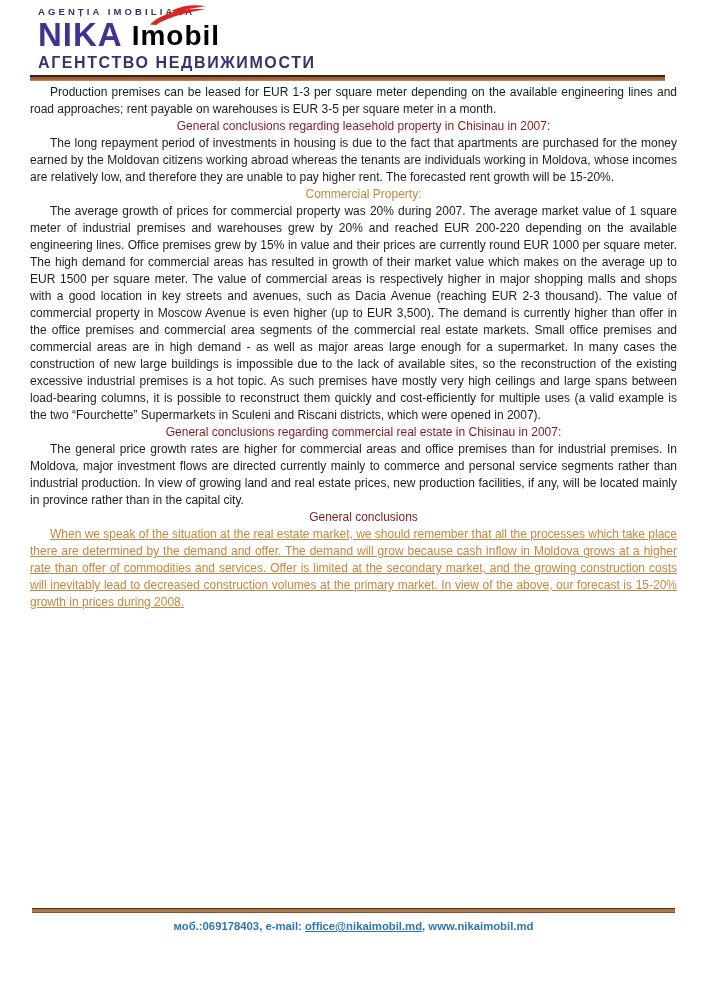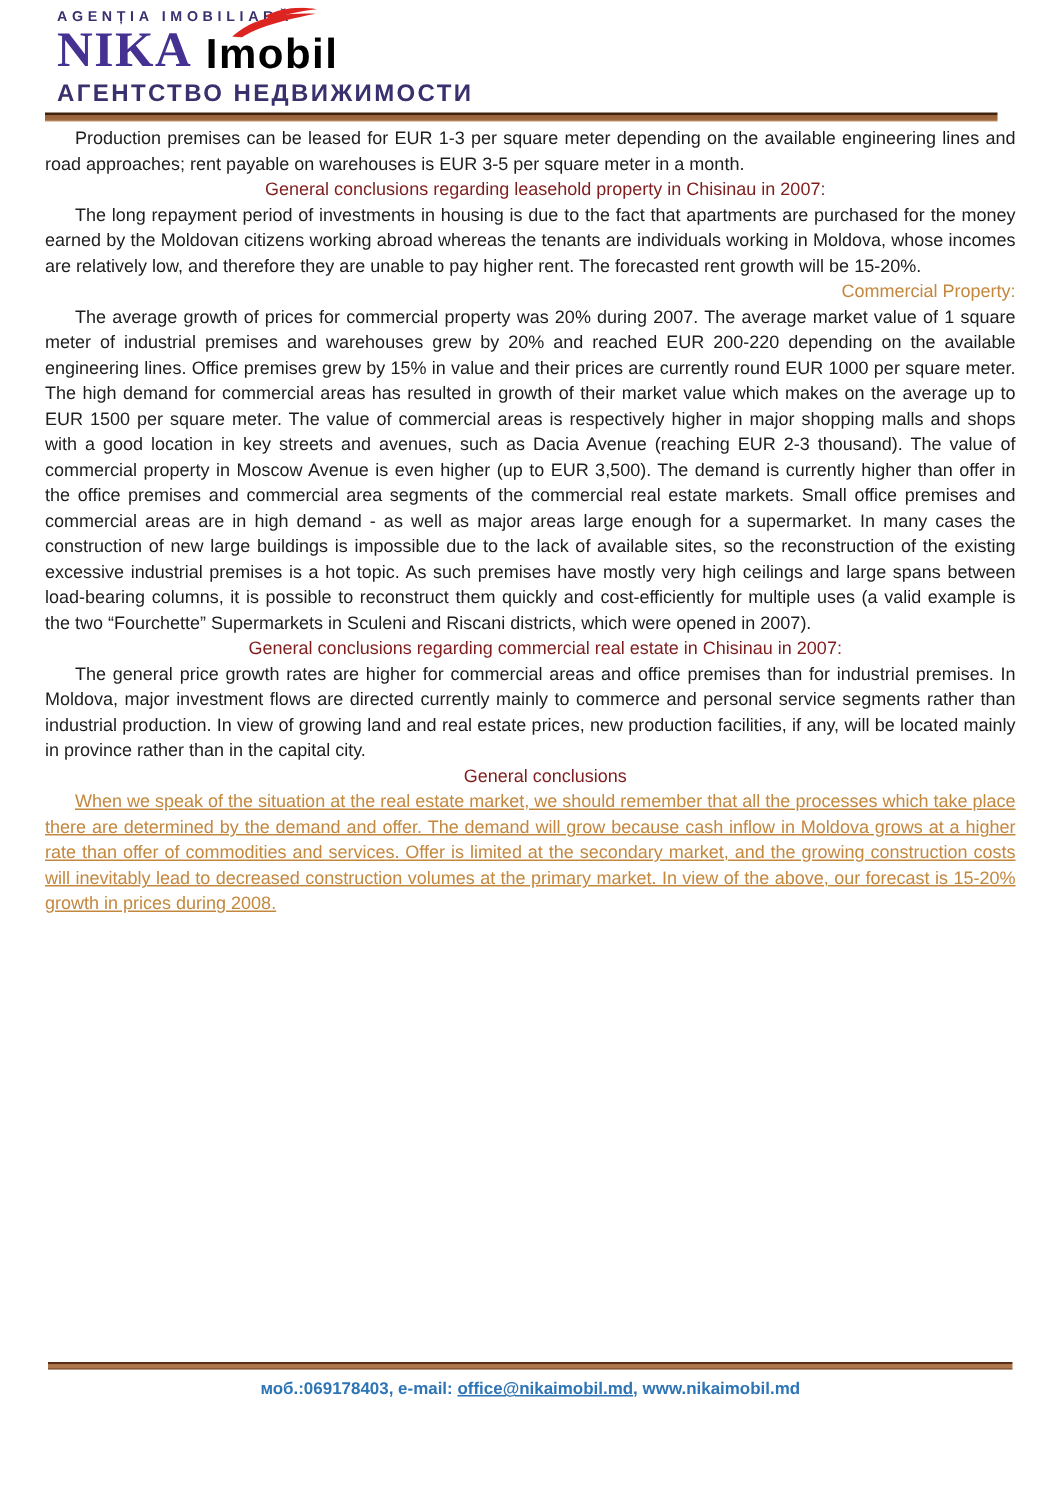--- a/index.html
+++ b/index.html
@@ -13,21 +13,21 @@
   }
   
   .header{position:absolute;top:6px;left:30px;right:30px;}
   .logo{width:190px;margin-left:8px;}
   .logo-top{
     font-size:9.5px;font-weight:bold;letter-spacing:3.1px;
     color:#39316E;white-space:nowrap;
   }
   .brand-row{display:flex;align-items:flex-end;margin-top:1px;line-height:1;}
   .brand-nika{
-    font-family:Liberation Serif, serif;
+    font-family:Liberation Sans, sans-serif;
     font-size:33px;font-weight:bold;color:#453191;letter-spacing:1px;
   }
   .imobil-wrap{position:relative;margin-left:9px;padding-bottom:1px;}
   .brand-imobil{font-size:28px;color:#000000;letter-spacing:1px;font-weight:700;}
   .swoosh{position:absolute;left:4px;top:-17px;width:84px;height:20px;}
   .logo-bottom{
     margin-top:3px;
     font-size:16px;font-weight:bold;letter-spacing:1.6px;
     color:#39316E;white-space:nowrap;
   }
@@ -37,21 +37,21 @@
   }
   .header .rule{margin-top:3px;width:635px;}
   
   .content{
     position:absolute;top:84px;left:30px;width:647px;
     font-size:12px;line-height:17px;color:#1d1d1d;
     text-align:justify;
   }
   .content p{margin:0;text-indent:20px;}
   .h-center{color:#7f1d1d;text-align:center;text-indent:0;margin:12px 0 0 0;}
-  .h-left{color:#C4873E;text-align:right;text-indent:0;margin:12px 0 0 0;}
+  .h-left{color:#C4873E;text-align:center;text-indent:0;margin:12px 0 0 0;}
   .orange-text{color:#C4873E;text-decoration:underline;}
   
   .footer{position:absolute;left:32px;width:643px;top:908px;}
   .footer .rule{
     background:linear-gradient(to bottom,#5a2f13 0%,#5a2f13 28%,#a9714a 28%,#b07a4e 72%,#6b3a1c 100%);
     height:5px;
   }
   .footer-text{
     margin-top:5px;
     text-align:center;

